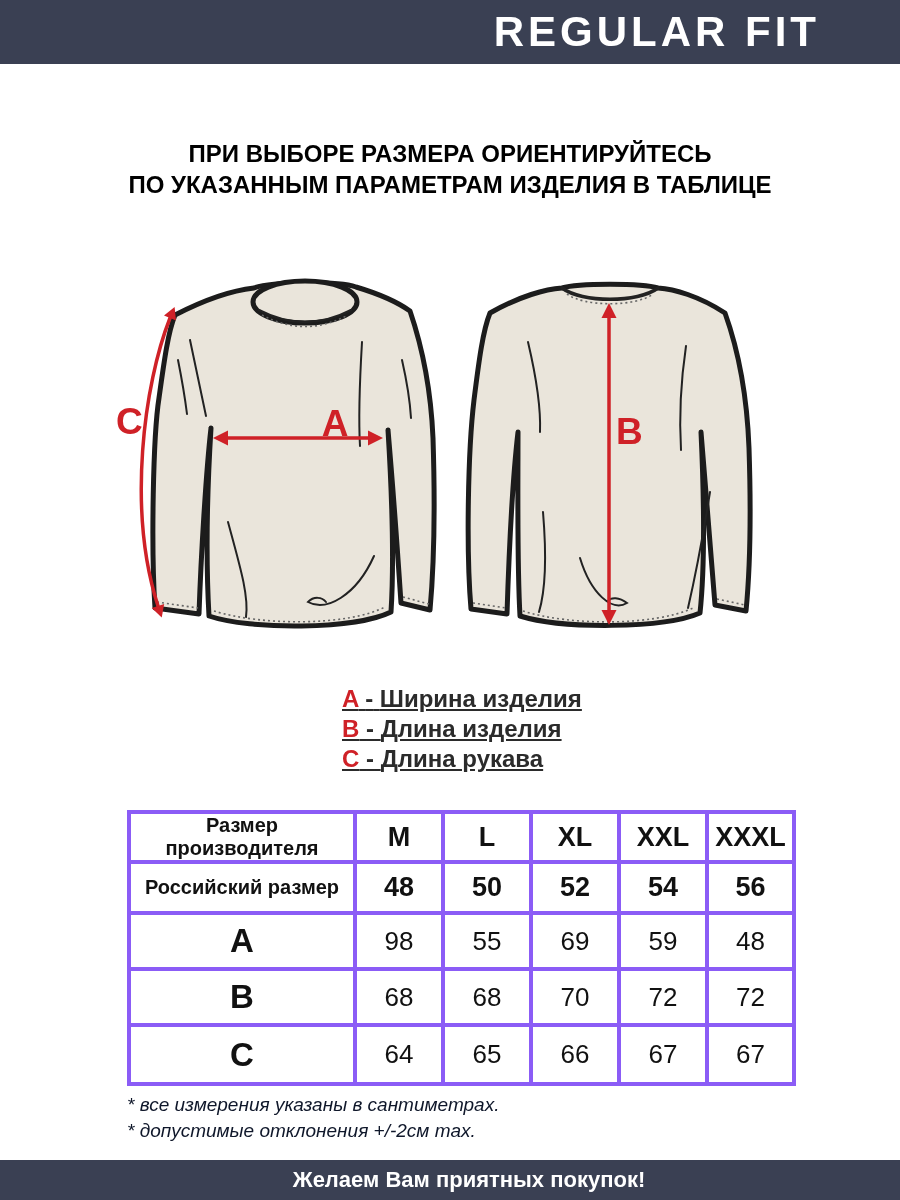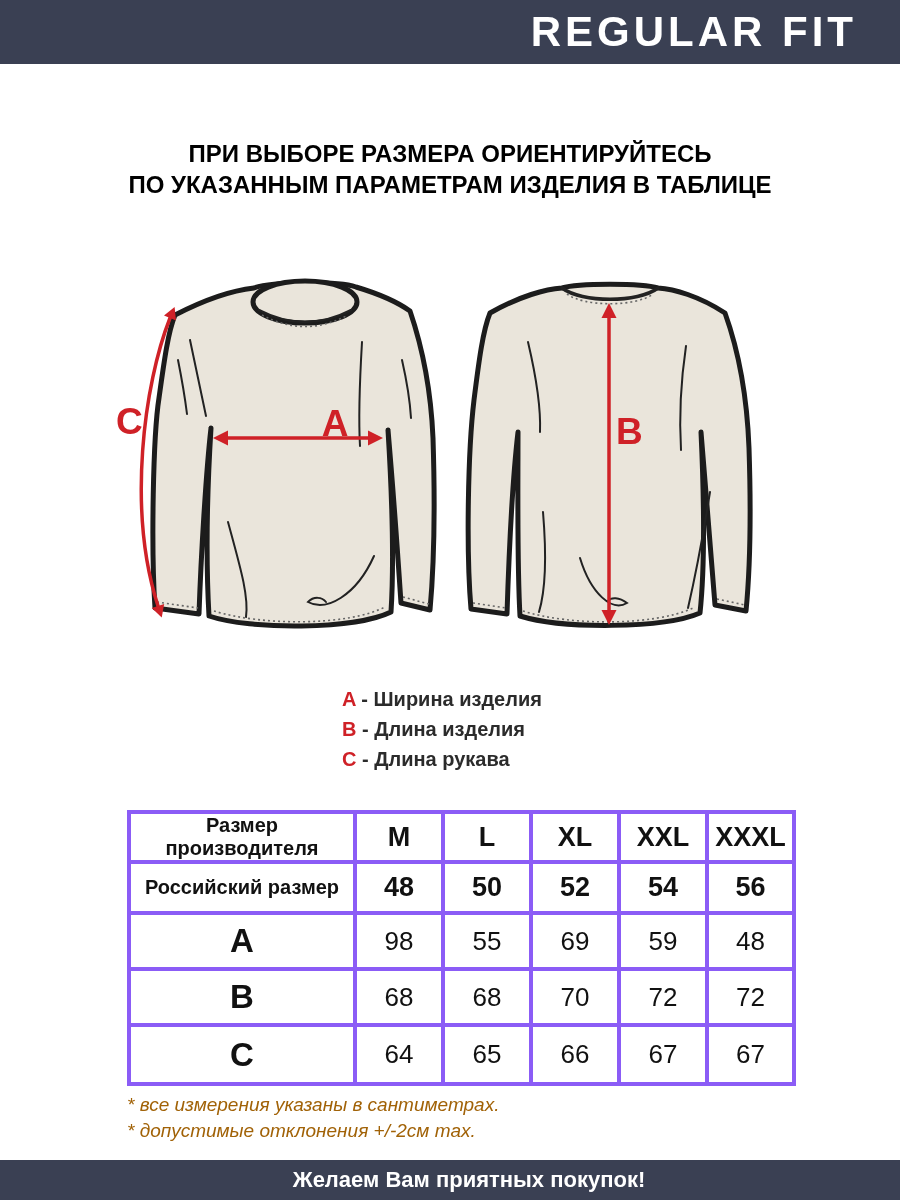--- a/index.html
+++ b/index.html
@@ -2,43 +2,43 @@
 <html><head>
 <meta charset="utf-8">
 <style>
   html,body{margin:0;padding:0;background:#fff;}
   .page{position:relative;width:900px;height:1200px;background:#ffffff;overflow:hidden;
         font-family:"Liberation Sans",sans-serif;}
   
   .top-bar{position:absolute;left:0;top:0;width:900px;height:64px;background:#3a4053;
            display:flex;align-items:center;justify-content:flex-end;}
   .top-bar .title{color:#ffffff;font-weight:bold;font-size:42px;letter-spacing:4px;
-                  padding-right:43px;white-space:nowrap;}
+                  padding-right:80px;white-space:nowrap;}
   
   .intro{position:absolute;left:0;top:138px;width:900px;text-align:center;
          font-weight:bold;font-size:24px;line-height:31px;color:#000000;}
   
   .diagram{position:absolute;left:110px;top:260px;}
   
-  .legend{position:absolute;left:342px;top:684px;font-weight:bold;font-size:20px;color:#2b2b2b;}
+  .legend{position:absolute;left:342px;top:684px;font-weight:bold;font-size:24px;color:#2b2b2b;text-decoration:underline;}
   .legend .row{height:30px;line-height:30px;white-space:nowrap;}
   .legend .key{color:#cf2127;}
   
   table.size{position:absolute;left:127px;top:810px;width:665px;border-collapse:collapse;
              table-layout:fixed;}
   table.size td{border:4px solid #8b5cf6;text-align:center;vertical-align:middle;
                 color:#111;padding:0;}
   td.rowlab{font-weight:bold;font-size:20px;}
   td.sz{font-weight:bold;font-size:27px;}
   td.ltr{font-weight:bold;font-size:33px;color:#cf2127;}
   td.val{font-weight:normal;font-size:26px;}
   tr.r1{height:50px;} tr.r2{height:51px;} tr.rA{height:56px;} tr.rB{height:56px;} tr.rC{height:59px;}
   
   .notes{position:absolute;left:127px;top:1092px;font-style:italic;font-size:19px;
-         line-height:26px;color:#a16207;}
+         line-height:26px;color:#0f172a;}
   
   .bottom-bar{position:absolute;left:0;top:1160px;width:900px;height:40px;background:#3a4053;
               display:flex;align-items:center;justify-content:center;padding-left:19px;}
   .bottom-bar .msg{color:#ffffff;font-weight:bold;font-size:22px;}
   svg text.abc{font-family:"Liberation Sans",sans-serif;font-weight:bold;font-size:37px;fill:#cf2127;}
 </style>
 </head>
 <body>
 
 <div class="page">

